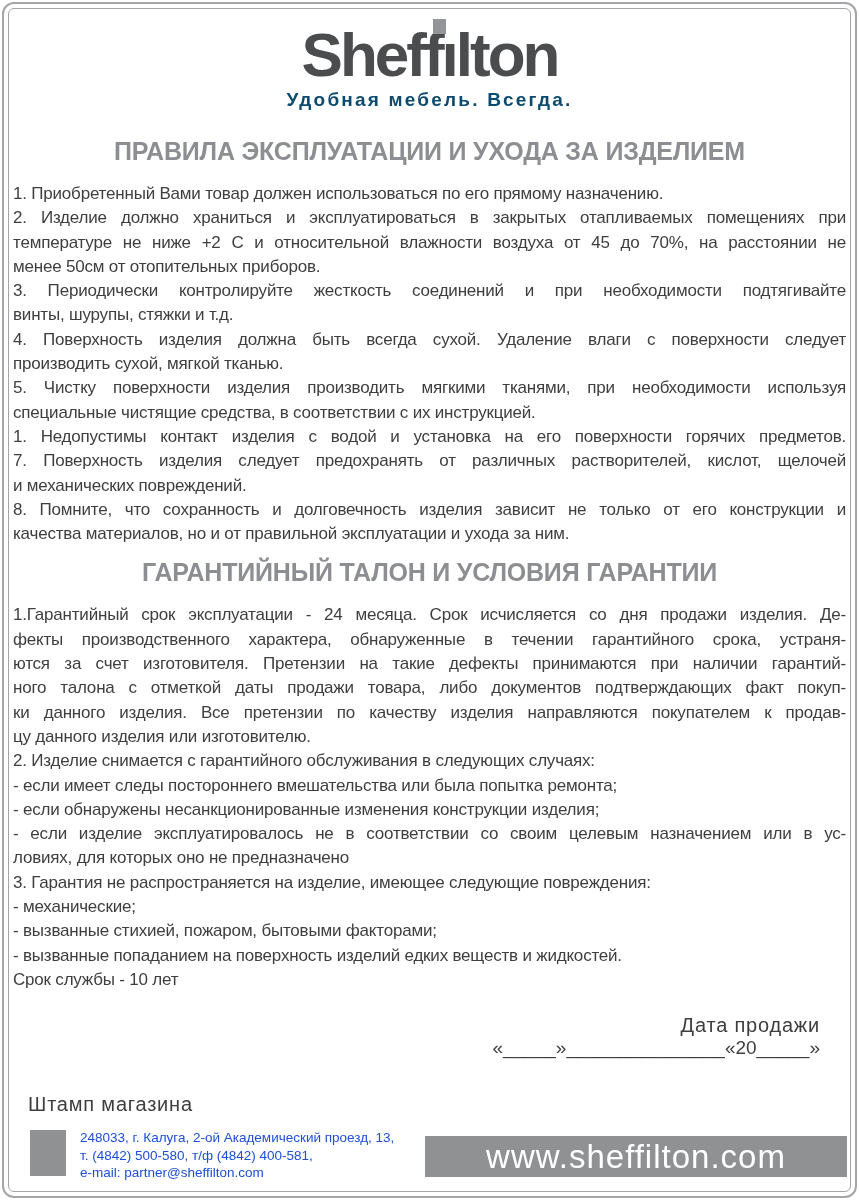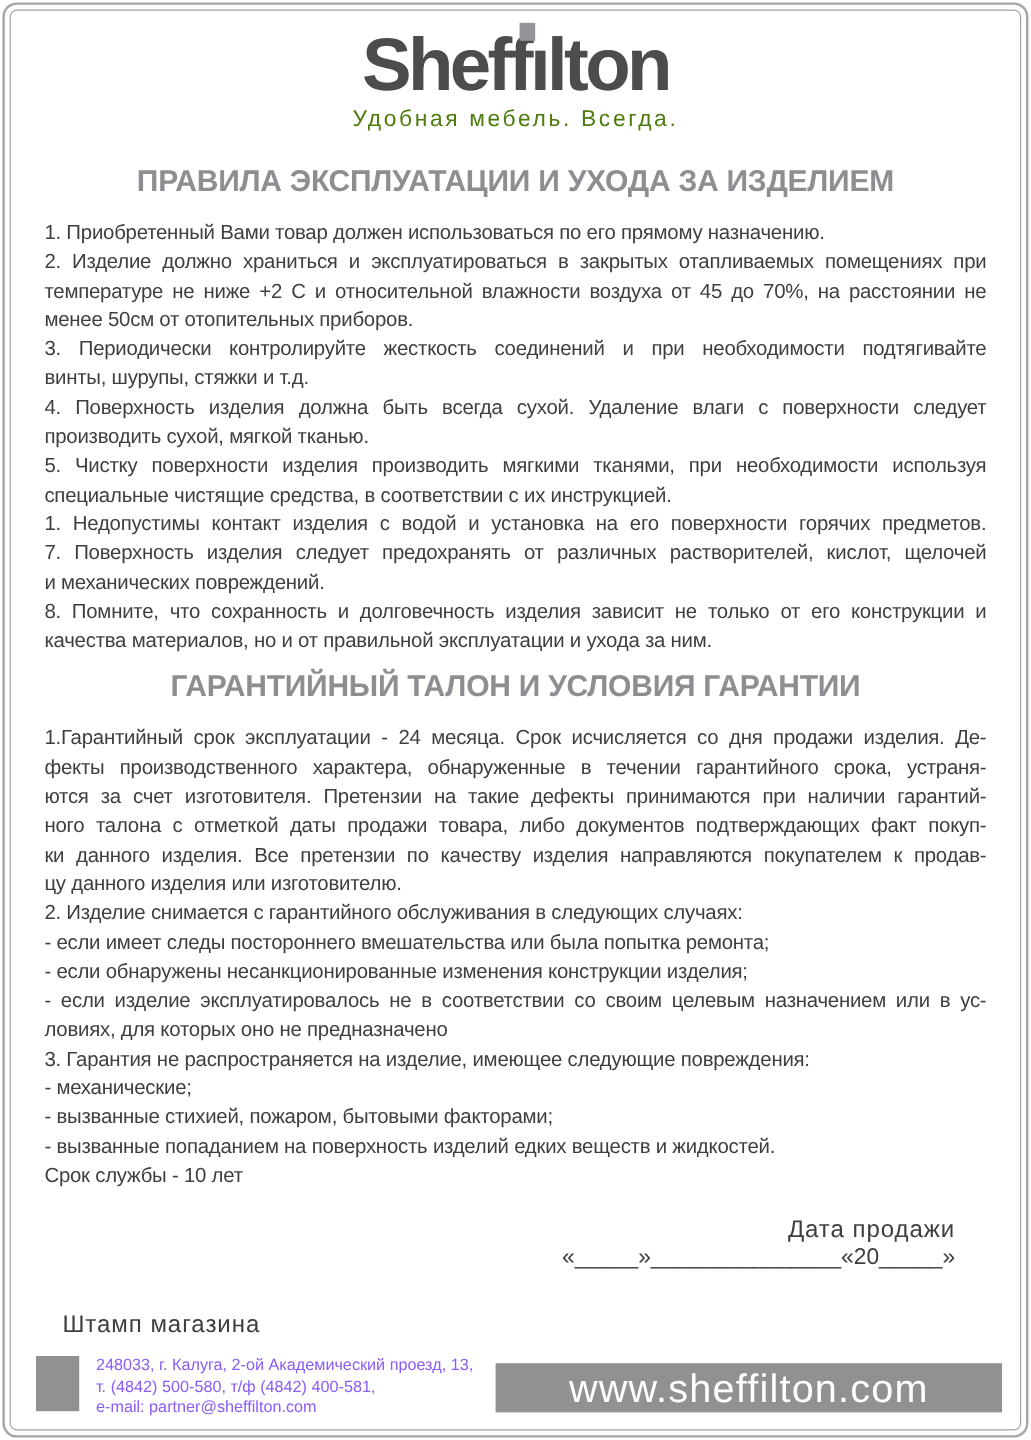--- a/index.html
+++ b/index.html
@@ -14,36 +14,36 @@
   .border-outer {
     position:absolute; inset:2px;
     border:2px solid #a3a5a8; border-radius:12px;
     pointer-events:none;
   }
   .border-inner {
     position:absolute; inset:8px;
     border:1px solid #a3a5a8; border-radius:6px;
     pointer-events:none;
   }
-  .content { padding:0 37px; }
+  .content { padding:0 13px; }
 
   
   .logo-block { margin-top:24px; text-align:center; }
   .wordmark {
     position:relative; display:inline-block;
     font-weight:bold; font-size:62px; line-height:62px;
     letter-spacing:-3px; color:#4b4c4e;
   }
   .idot {
     position:absolute; top:-5px; left:131px;
     width:13px; height:15px; background:#939598;
   }
   .tagline {
-    font-weight:normal; font-size:19px; letter-spacing:2.2px;
-    color:#4d7c0f; margin-top:3px;
+    font-weight:bold; font-size:19px; letter-spacing:2.2px;
+    color:#0c4a6e; margin-top:3px;
   }
 
   
   .sec-title {
     text-align:center; font-weight:bold;
     color:#8c8e91; font-size:25px; letter-spacing:-0.2px;
     margin:16px;
   }
   .sec-title.first { margin-top:26px; }
   .sec-title.second { margin-top:12px; }
@@ -65,23 +65,23 @@
   .sale-label, .stamp-label {
     font-size:20px; letter-spacing:0.8px; color:#3e3e40;
   }
   .date-blank { font-size:19px; letter-spacing:0; color:#3e3e40; white-space:nowrap; }
   .stamp-row { margin-top:34px; padding-left:15px; }
 
   
   .footer { position:absolute; top:1126px; left:30px; right:12px; height:56px; }
   .footer-square { position:absolute; left:0; top:4px; width:36px; height:46px; background:#8f9193; }
   .address { position:absolute; left:50px; top:3px; }
-  .address .line { font-size:13.5px; line-height:17.5px; letter-spacing:0; color:#8b5cf6; }
+  .address .line { font-size:13.5px; line-height:17.5px; letter-spacing:0; color:#1d4ed8; }
   .site-banner {
-    position:absolute; right:12px; top:10px; width:422px; height:41px;
+    position:absolute; right:0; top:10px; width:422px; height:41px;
     background:#8f9193; color:#ffffff;
     display:flex; align-items:center; justify-content:center;
     font-size:33px; letter-spacing:1px;
   }
 </style>
 </head>
 <body>
 
 <div class="page">
   <div class="border-outer"></div>

